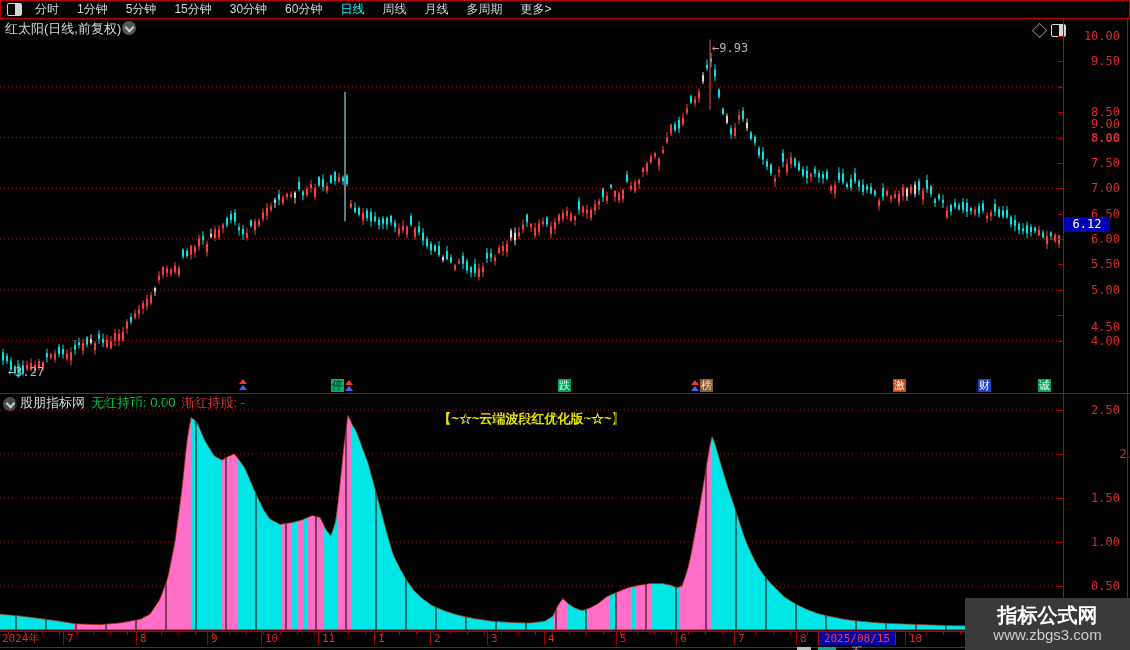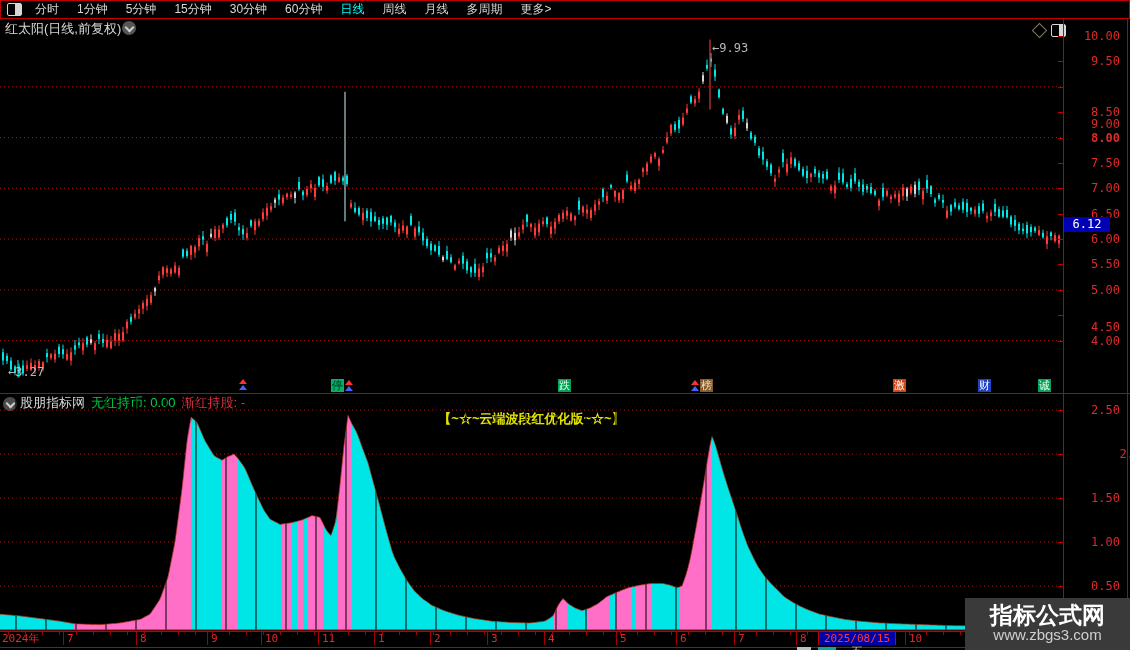--- a/index.html
+++ b/index.html
@@ -61,21 +61,21 @@
   .xtick{position:absolute;top:632px;width:1px;height:13px;background:#a00000;}
   .xminor{position:absolute;top:632px;width:1px;height:3px;background:#a00000;}
   #date-tag{position:absolute;top:632px;height:13px;background:#0000a8;border-left:1px solid #c00000;
     border-right:1px solid #c00000;color:#ff3838;font-size:11px;line-height:13px;
     font-family:"DejaVu Sans Mono",monospace;text-align:center;}
   #date-tag b{color:#d0d0d0;font-weight:normal;}
 
   
   #watermark{left:965px;top:598px;width:165px;height:52px;background:#3a3a3a;z-index:40;
     display:flex;flex-direction:column;justify-content:center;align-items:center;}
-  #wm1{color:#fff;font-size:23px;font-weight:bold;line-height:22px;}
+  #wm1{color:#fff;font-size:20px;font-weight:bold;line-height:22px;}
   #wm2{color:#cfcfcf;font-size:15px;line-height:18px;}
 </style>
 </head>
 <body>
 
 <div id="stage">
 
   <div id="toolbar" class="abs">
     <span class="winicon"></span>
     <span id="toolbar-left" style="display:flex;">

